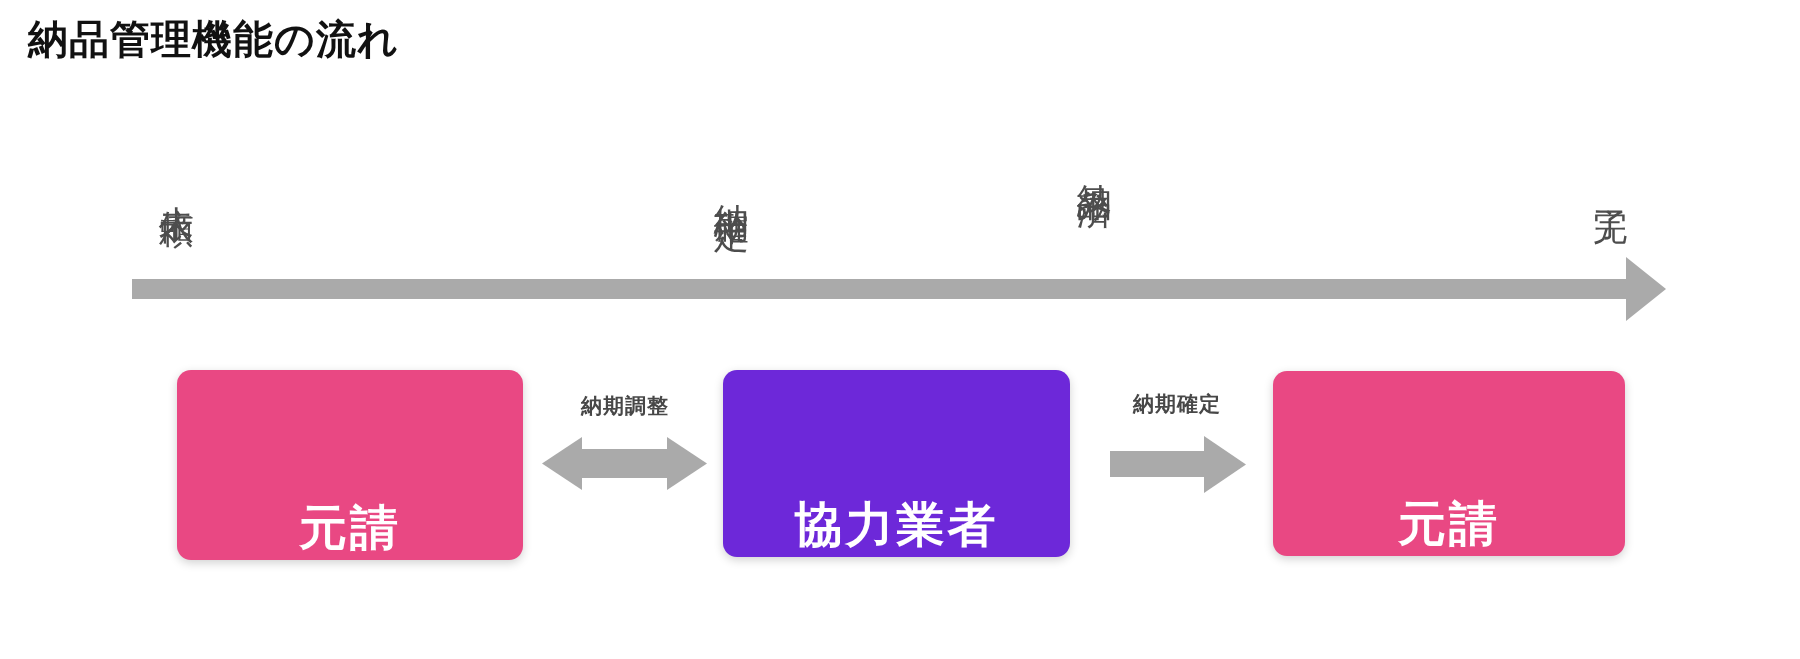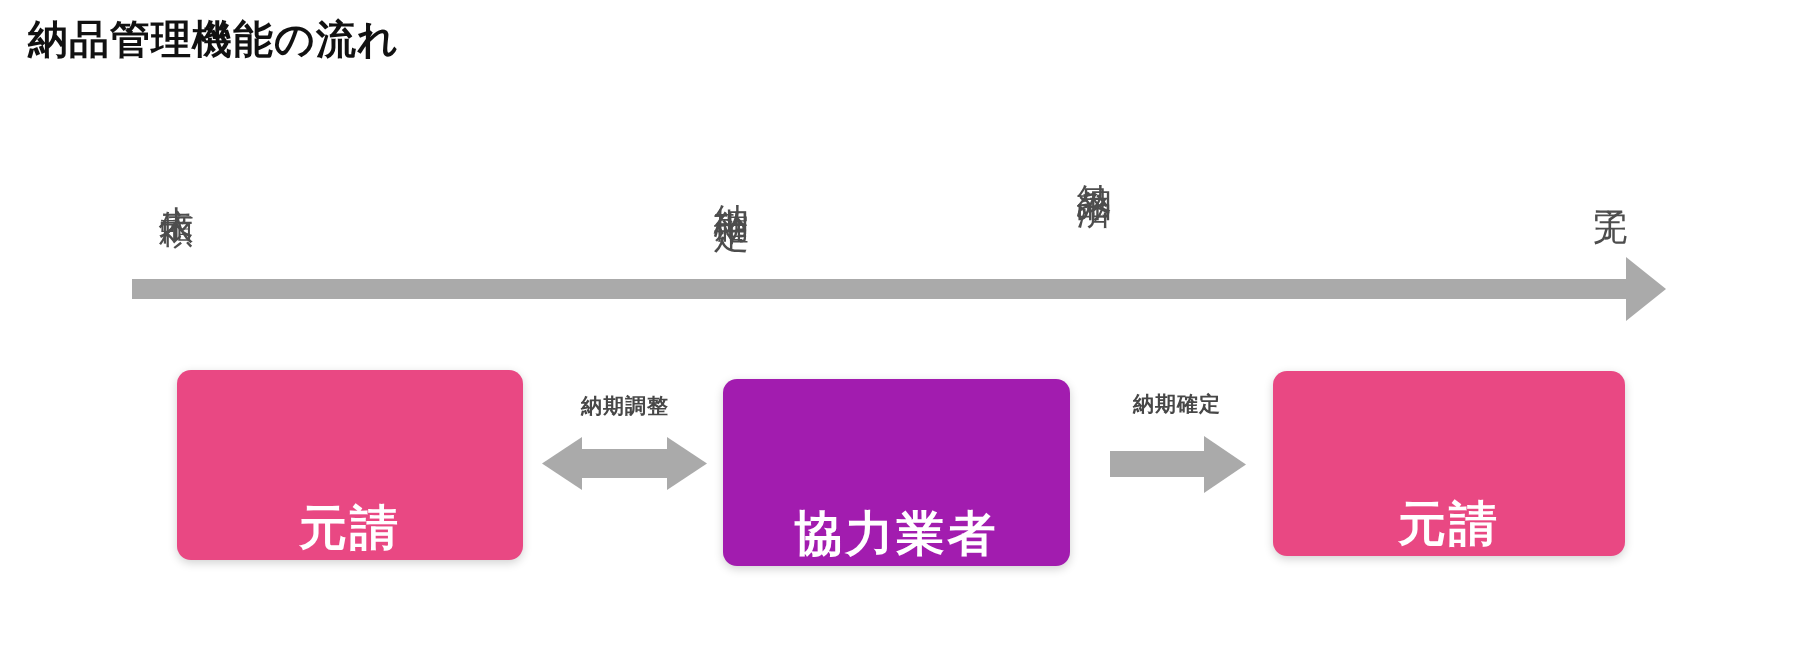--- a/index.html
+++ b/index.html
@@ -57,21 +57,21 @@
     align-items: flex-end;
     justify-content: center;
     color: #ffffff;
     font-size: 48px;
     font-weight: 700;
     letter-spacing: 3px;
     box-shadow: 0 3px 10px rgba(0,0,0,0.18);
     white-space: nowrap;
   }
   .node-0 { left: 177px;  top: 370px; width: 346px; height: 190px; background: #e94883; }
-  .node-1 { left: 723px;  top: 370px; width: 347px; height: 187px; background: #a21caf; margin-top: 9px; }
+  .node-1 { left: 723px;  top: 370px; width: 347px; height: 187px; background: #6d28d9; }
   .node-2 { left: 1273px; top: 371px; width: 352px; height: 185px; background: #e94883; }
   
   .connector-label {
     position: absolute;
     transform: translate(-50%, -50%);
     font-size: 21px;
     font-weight: 700;
     color: #474747;
     letter-spacing: 1px;
     white-space: nowrap;

